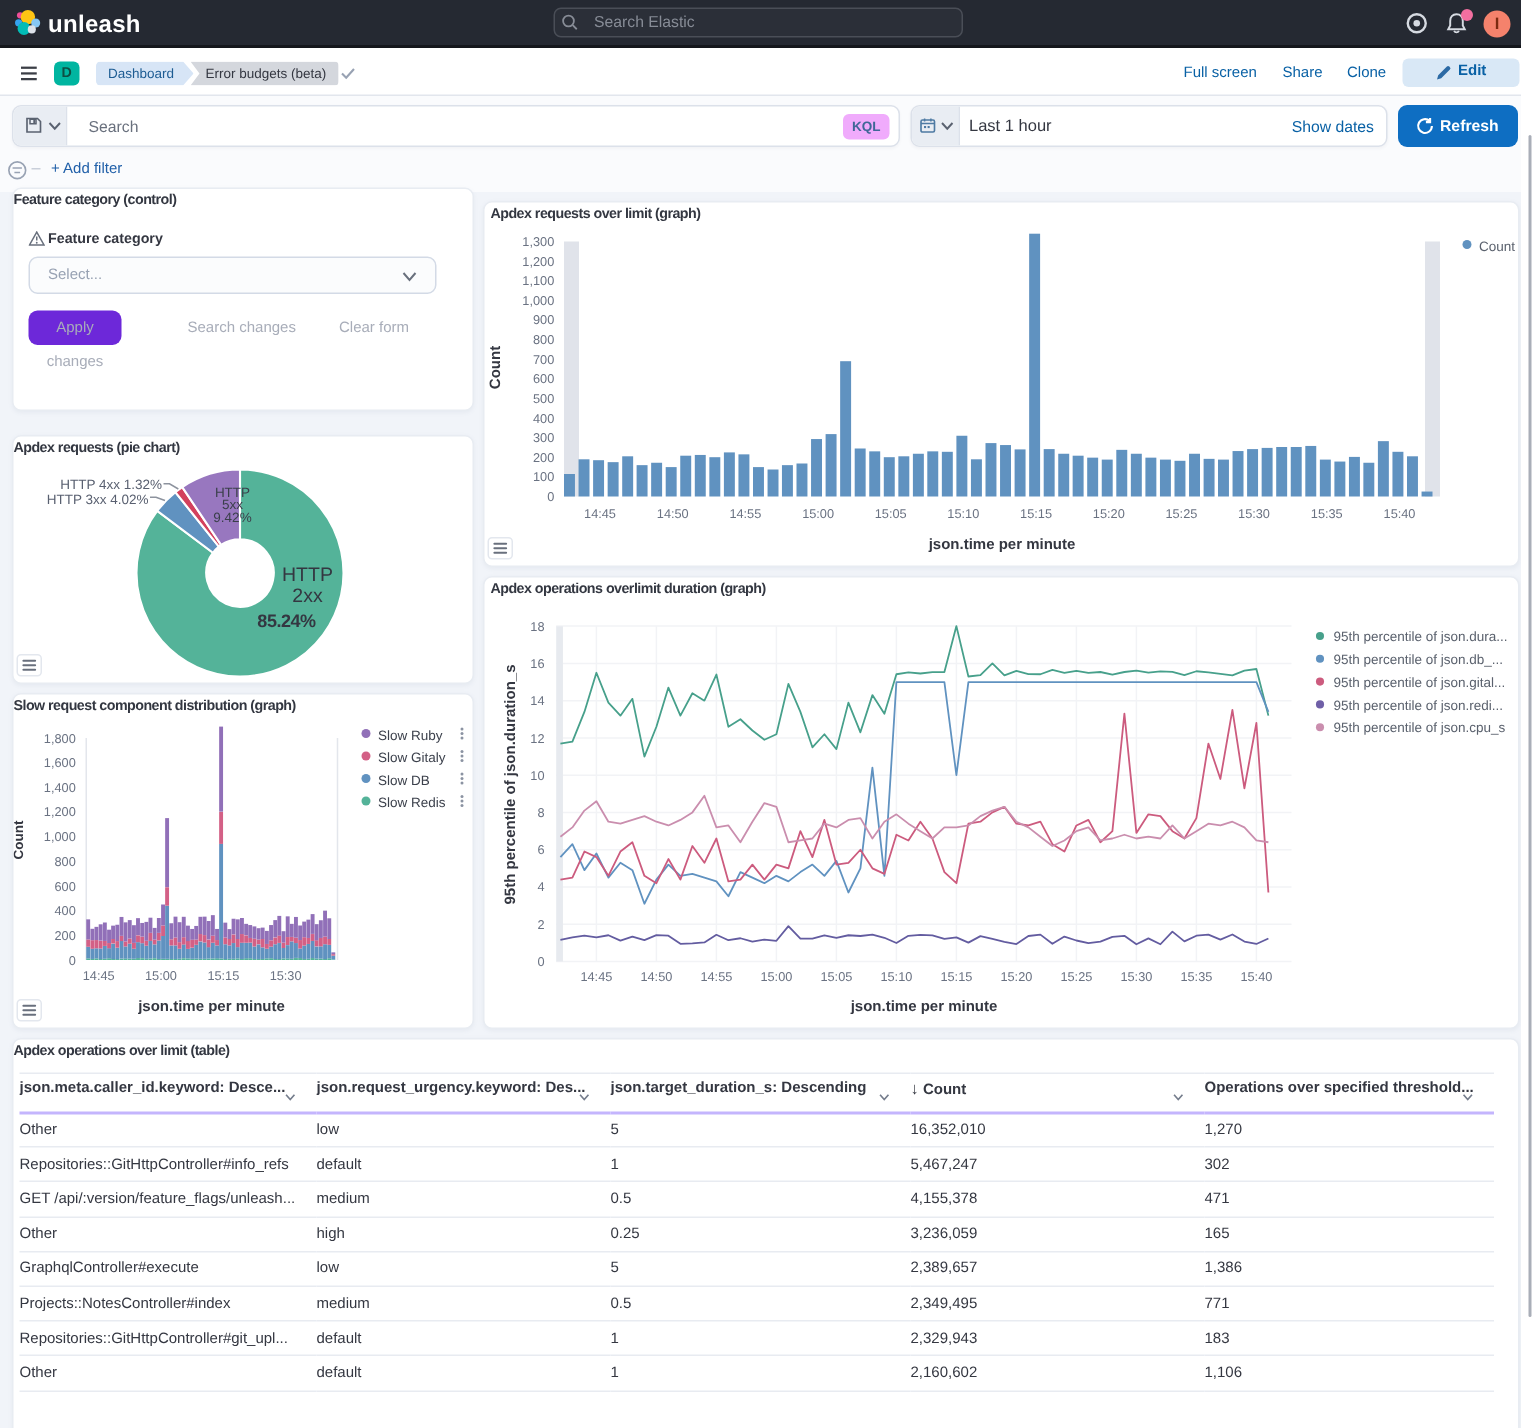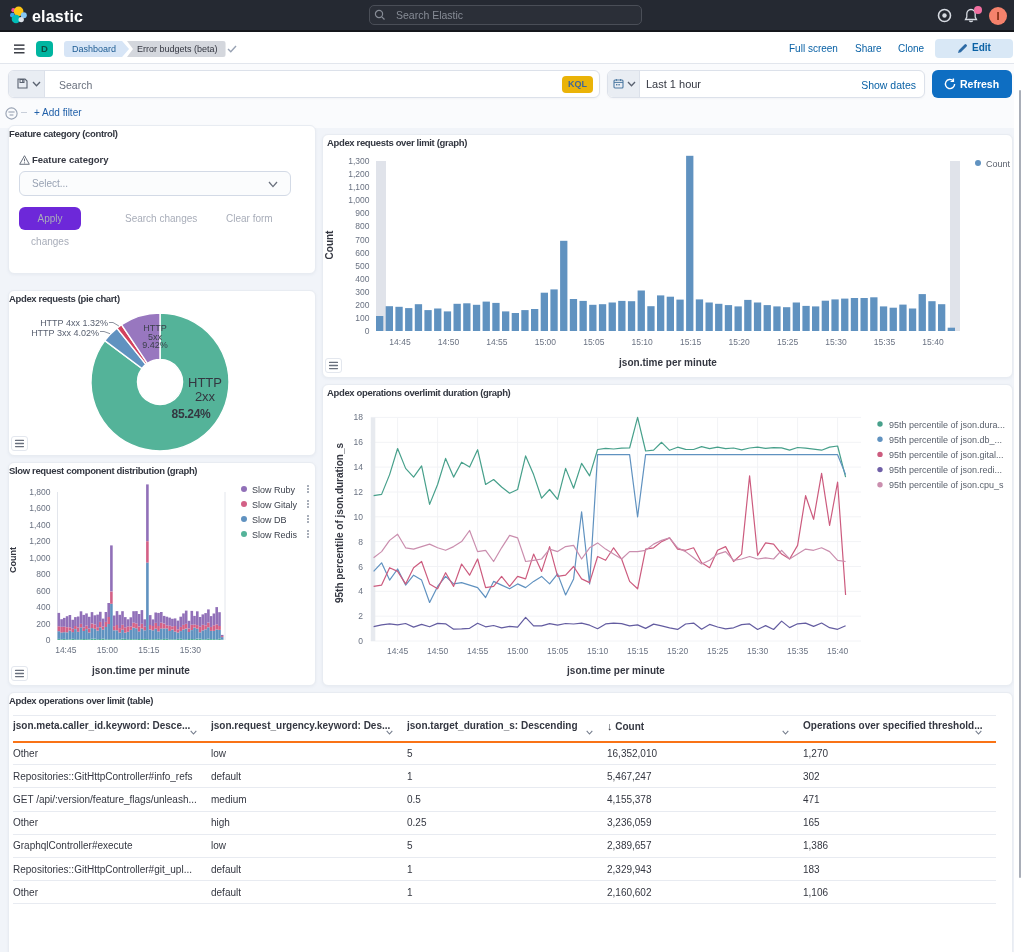--- a/index.html
+++ b/index.html
@@ -23,34 +23,34 @@
 .at{font-size:10px;font-weight:bold;fill:#343741}
 .atc{font-size:9px;font-weight:bold;fill:#343741}
 .lg{font-size:9px;fill:#5a616d}
 .lgd{font-size:9px;fill:#3c414c}
 .pl{font-size:9px;fill:#596070}
 .pli{font-size:9px;font-weight:500;fill:#3a3f4a}
 .pb{font-size:13px;fill:#343741}
 .pbb{font-size:12px;letter-spacing:-0.3px;font-weight:bold;fill:#343741}
 .pico{position:absolute;left:2px;bottom:4px;width:17px;height:15px;border:1px solid #E3E7EE;border-radius:3px;background:#fff;display:flex;align-items:center;justify-content:center}
 table.dt{position:absolute;left:4px;top:22px;border-collapse:collapse;font-size:10px;color:#343741;table-layout:fixed}
-table.dt th{font-weight:bold;text-align:left;height:26px;border-top:1px solid #E8EBF1;border-bottom:2px solid #f97316;padding:0 4px 0 0;white-space:nowrap;overflow:hidden}
+table.dt th{font-weight:bold;text-align:left;height:26px;border-top:1px solid #E8EBF1;border-bottom:2px solid #c4b5fd;padding:0 4px 0 0;white-space:nowrap;overflow:hidden}
 table.dt td{height:23.2px;border-bottom:1px solid #E8EBF1;padding:0 4px 0 0;white-space:nowrap;overflow:hidden}
 </style></head><body>
 <div class="dash"></div>
 <div class="hdr">
     <svg style="position:absolute;left:10px;top:6px" width="18" height="18" viewBox="0 0 18 18">
 <circle cx="3.4" cy="4.2" r="2.1" fill="#F04E98"></circle>
 <circle cx="8.6" cy="5.4" r="4.8" fill="#FEC514"></circle>
 <circle cx="2.4" cy="9.2" r="2.4" fill="#36A2EF"></circle>
 <circle cx="13.8" cy="9.3" r="3.0" fill="#86c7f3"></circle>
 <circle cx="6.0" cy="13.0" r="4.3" fill="#02BCB7"></circle>
 <circle cx="11.2" cy="13.6" r="2.7" fill="#DDE2E9"></circle>
 </svg>
-    <div class="logo">elastic</div>
+    <div class="logo">unleash</div>
 <div class="hsearch">Search Elastic</div>
 <svg style="position:absolute;left:374px;top:9px" width="12" height="12" viewBox="0 0 12 12">
       <circle cx="5" cy="5" r="3.6" fill="none" stroke="#878C96" stroke-width="1.2"></circle>
       <line x1="7.8" y1="7.8" x2="10.5" y2="10.5" stroke="#878C96" stroke-width="1.2"></line>
     </svg>
 <svg style="position:absolute;left:937px;top:8px" width="15" height="15" viewBox="0 0 15 15">
       <circle cx="7.5" cy="7.5" r="6" fill="none" stroke="#D6DAE1" stroke-width="1.6"></circle>
       <circle cx="7.5" cy="7.5" r="2.2" fill="#D6DAE1"></circle>
     </svg>
 <svg style="position:absolute;left:964px;top:8px" width="14" height="15" viewBox="0 0 14 15">
@@ -87,21 +87,21 @@
 <svg style="position:absolute;left:8px;top:7px" width="11" height="11" viewBox="0 0 11 11">
         <path d="M1 1 H8 L10 3 V10 H1 Z" fill="none" stroke="#5A6270" stroke-width="1.1"></path>
         <rect x="3" y="1.5" width="4" height="3" fill="none" stroke="#5A6270" stroke-width="1"></rect>
         <rect x="5.2" y="1.8" width="1.2" height="2.2" fill="#5A6270"></rect>
       </svg>
 <svg style="position:absolute;left:23px;top:10px" width="9" height="6" viewBox="0 0 9 6">
         <path d="M1 1 L4.5 4.8 L8 1" fill="none" stroke="#5A6270" stroke-width="1.3"></path>
       </svg>
 </div>
 <div style="position:absolute;left:50px;top:8px;font-size:10.5px;color:#69707D">Search</div>
-<div style="position:absolute;right:6px;top:5px;background:#eab308;border-radius:4px;height:17px;line-height:17px;padding:0 6px;font-size:9px;font-weight:bold;color:#3F6797">KQL</div>
+<div style="position:absolute;right:6px;top:5px;background:#f0abfc;border-radius:4px;height:17px;line-height:17px;padding:0 6px;font-size:9px;font-weight:bold;color:#3F6797">KQL</div>
 </div>
 <div class="dpick">
     <div class="sseg" style="width:32px">
 <svg style="position:absolute;left:5px;top:7px" width="11" height="11" viewBox="0 0 11 11">
         <rect x="1" y="2" width="9" height="8" rx="1" fill="none" stroke="#4E7AA3" stroke-width="1.1"></rect>
         <line x1="1" y1="4.4" x2="10" y2="4.4" stroke="#4E7AA3" stroke-width="1"></line>
         <line x1="3.4" y1="1" x2="3.4" y2="3" stroke="#4E7AA3" stroke-width="1"></line>
         <line x1="7.6" y1="1" x2="7.6" y2="3" stroke="#4E7AA3" stroke-width="1"></line>
         <rect x="3" y="6" width="1.4" height="1.4" fill="#4E7AA3"></rect>
         <rect x="5.4" y="6" width="1.4" height="1.4" fill="#4E7AA3"></rect>
@@ -688,20 +688,27 @@
           <td>165</td>
         </tr>
         <tr>
           <td>GraphqlController#execute</td>
           <td>low</td>
           <td>5</td>
           <td>2,389,657</td>
           <td>1,386</td>
         </tr>
         <tr>
+          <td>Projects::NotesController#index</td>
+          <td>medium</td>
+          <td>0.5</td>
+          <td>2,349,495</td>
+          <td>771</td>
+        </tr>
+        <tr>
           <td>Repositories::GitHttpController#git_upl...</td>
           <td>default</td>
           <td>1</td>
           <td>2,329,943</td>
           <td>183</td>
         </tr>
         <tr>
           <td>Other</td>
           <td>default</td>
           <td>1</td>

